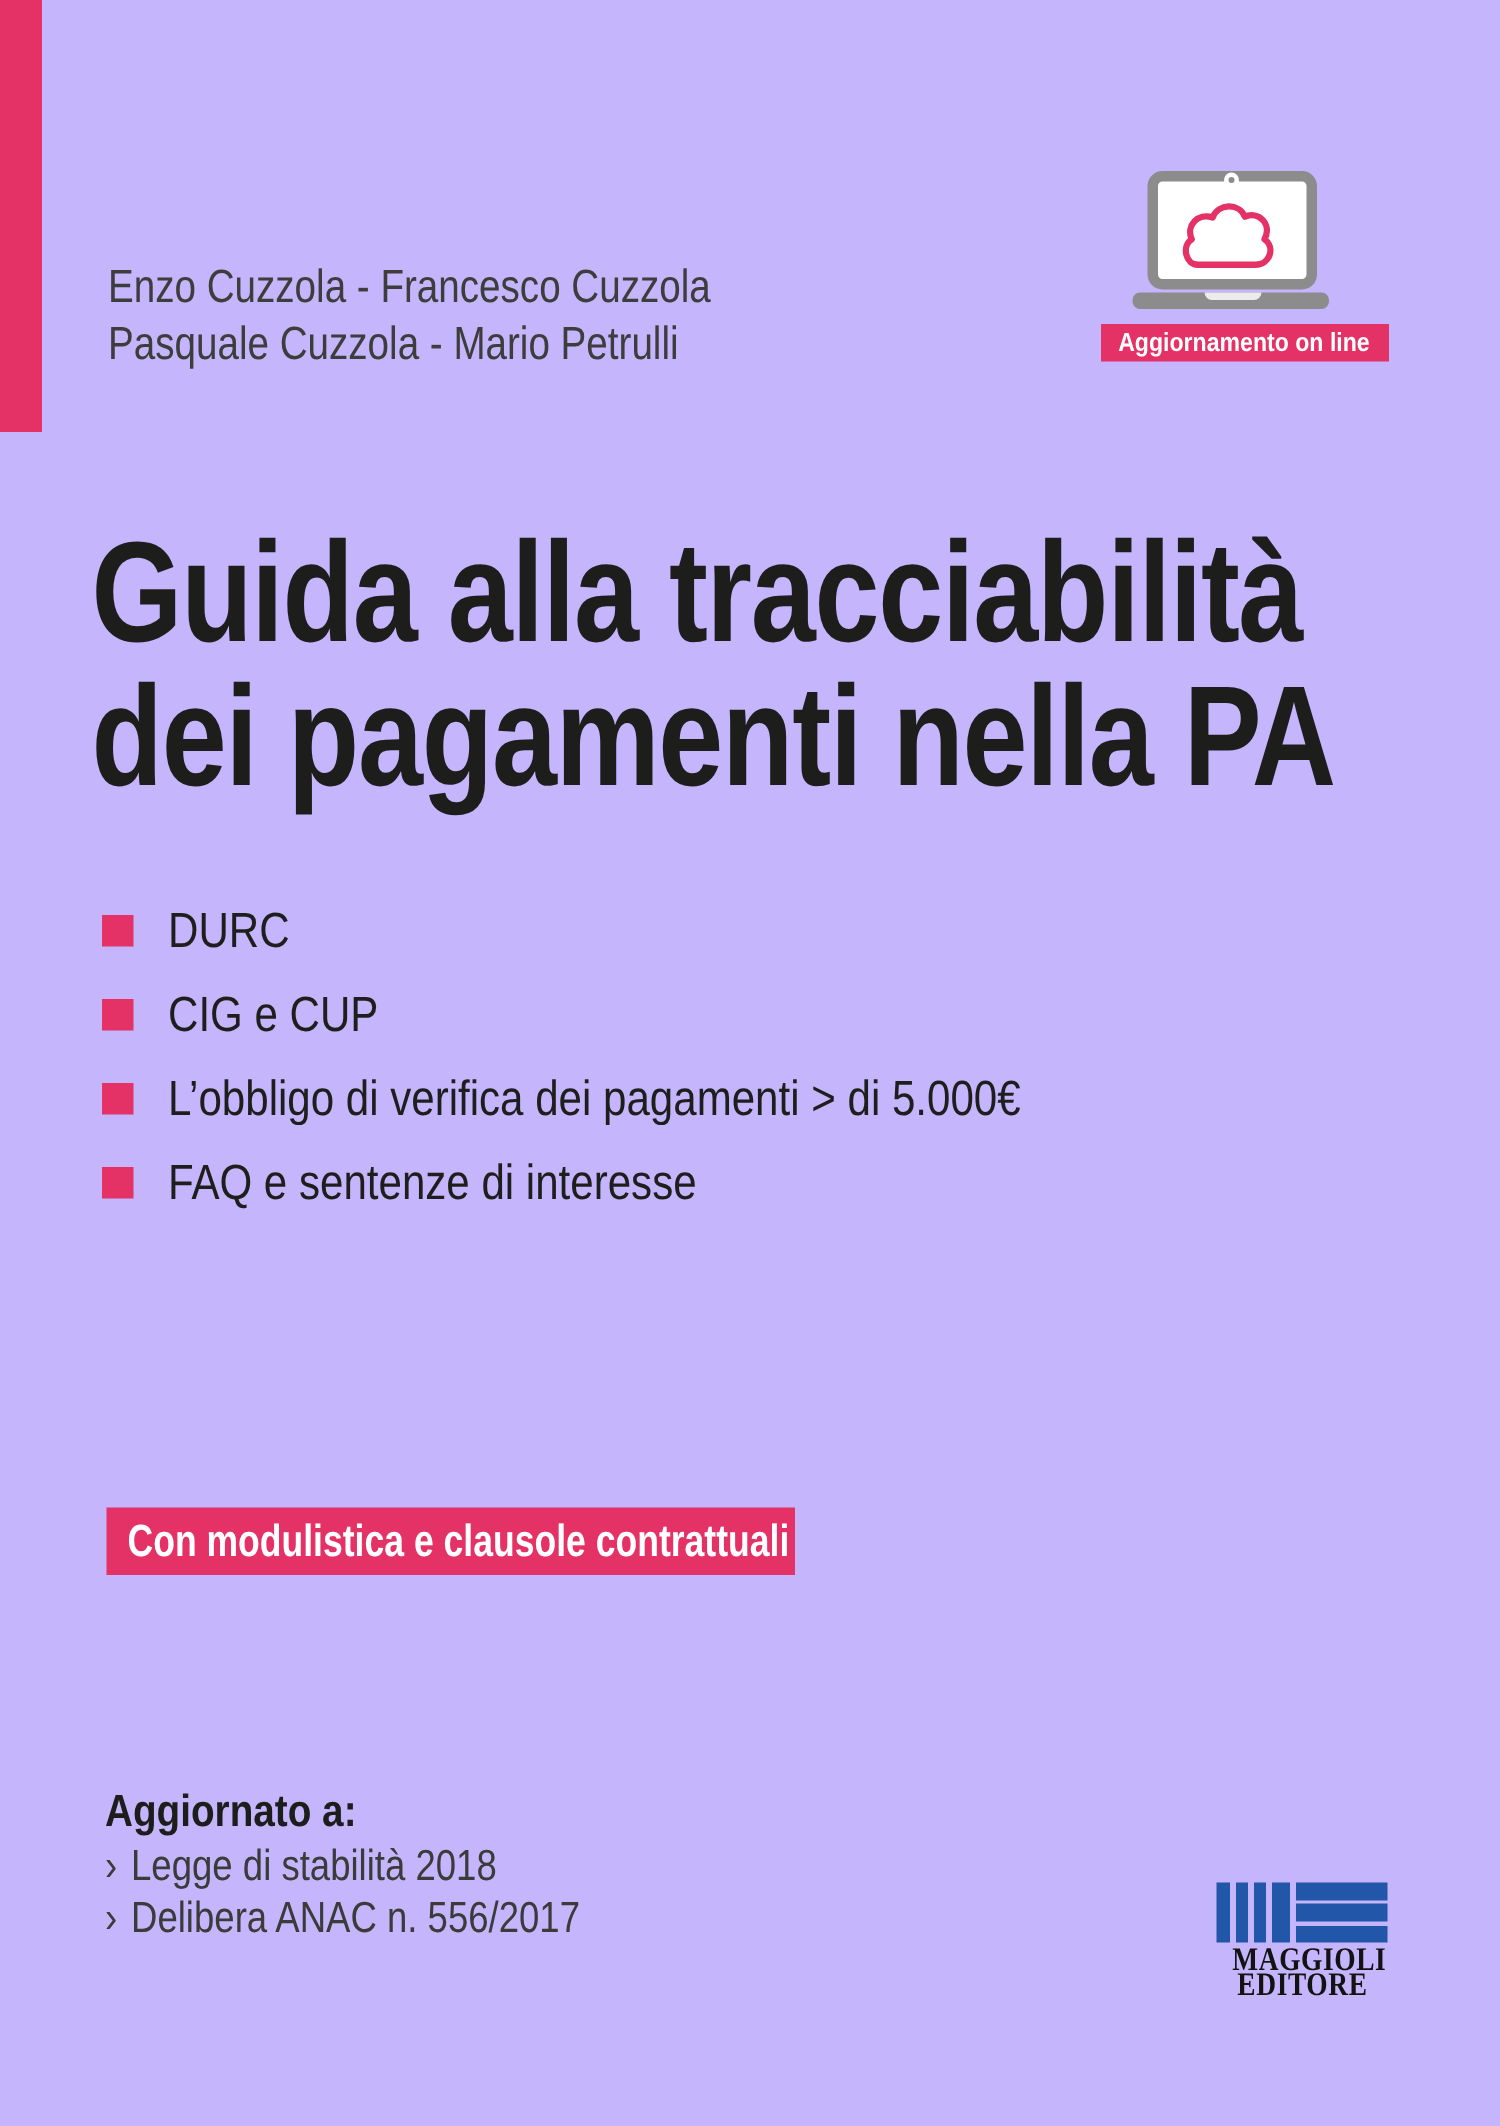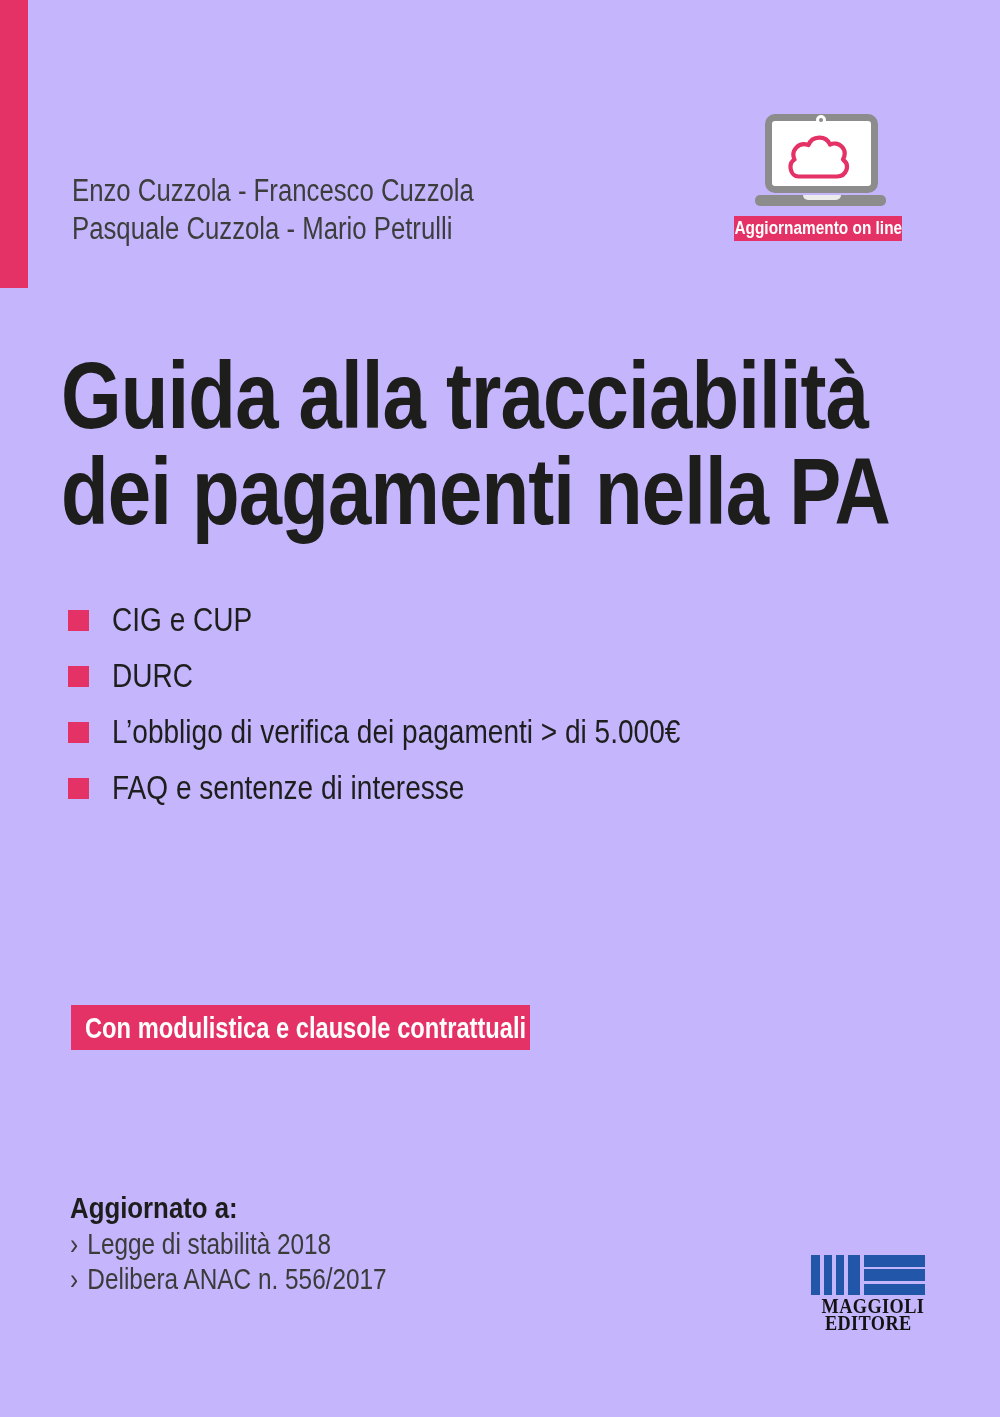--- a/index.html
+++ b/index.html
@@ -38,22 +38,22 @@
     position:absolute; left:755px; top:195px; width:131px; height:11px;
     background:#8c8c8c; border-radius:5px;
   }
   .laptop-notch {
     position:absolute; left:803px; top:195px; width:38px; height:5px;
     background:#ececec; border-radius:0 0 5px 5px;
   }
 
   
   .update-badge {
-    position:absolute; left:734px; top:216px; width:168px; height:25px;
-    background:#e43166; display:flex; align-items:center; justify-content:center;
+    position:absolute; left:734px; top:216px; width:192px; height:25px;
+    background:#e43166; display:flex; align-items:center; 
   }
   .update-badge span {
     color:#ffffff; font-weight:bold; font-size:17.5px;
     transform:scaleX(0.88); white-space:nowrap;
   }
 
   
   .title {
     position:absolute; left:61px; top:347px; margin:0;
     font-size:95px; line-height:96px; font-weight:bold; color:#1d1d1b;
@@ -143,25 +143,25 @@
   </div>
 
   <h1 class="title">
     <span>Guida alla tracciabilità</span>
     <span>dei pagamenti nella PA</span>
   </h1>
 
   <ul class="topics">
     <li>
       <span class="bullet"></span>
-      <span class="topic-label">CIG e CUP</span>
+      <span class="topic-label">DURC</span>
     </li>
     <li>
       <span class="bullet"></span>
-      <span class="topic-label">DURC</span>
+      <span class="topic-label">CIG e CUP</span>
     </li>
     <li>
       <span class="bullet"></span>
       <span class="topic-label">L’obbligo di verifica dei pagamenti &gt; di 5.000€</span>
     </li>
     <li>
       <span class="bullet"></span>
       <span class="topic-label">FAQ e sentenze di interesse</span>
     </li>
   </ul>

